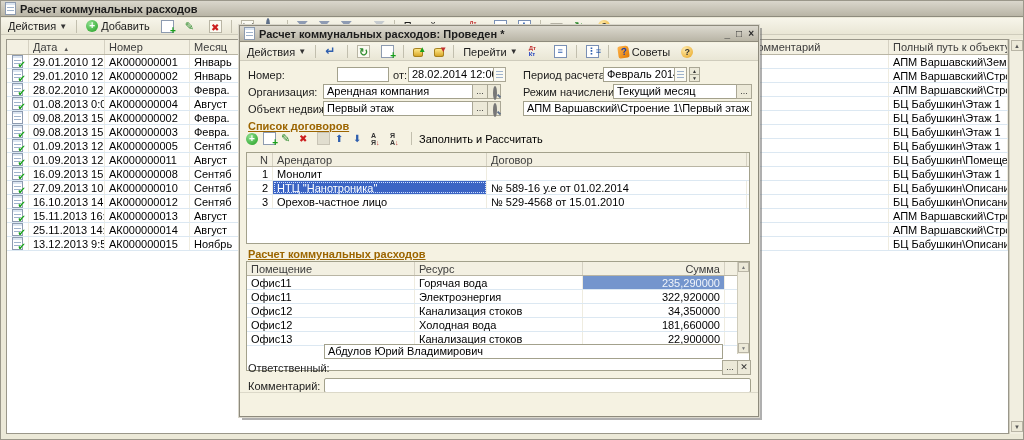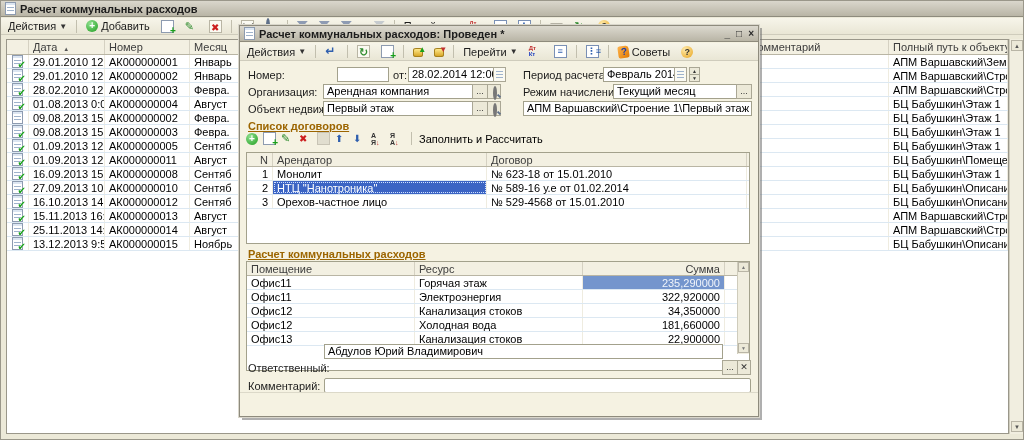--- a/index.html
+++ b/index.html
@@ -484,21 +484,20 @@
     </div>
     <div class="itable" style="left:6px; top:126px; width:504px; height:92px">
       <div class="ithead">
         <span class="hc ct-n">N</span>
         <span class="hc ct-tenant">Арендатор</span>
         <span class="hc ct-contract">Договор</span>
       </div>
       <div class="itrow" style="">
         <span class="c ct-n">1</span>
         <span class="c ct-tenant">Монолит</span>
-        <span class="c ct-contract">№ 623-18 от 15.01.2010</span>
       </div>
         <div class="itrow selected" style="">
         <span class="c ct-n">2</span>
         <span class="c ct-tenant">НТЦ "Нанотроника"</span>
         <span class="c ct-contract">№ 589-16 у.е от 01.02.2014</span>
       </div>
         <div class="itrow" style="">
         <span class="c ct-n">3</span>
         <span class="c ct-tenant">Орехов-частное лицо</span>
         <span class="c ct-contract">№ 529-4568 от 15.01.2010</span>
@@ -507,21 +506,21 @@
 
     <span class="section" style="left:8px; top:222px">Расчет коммунальных расходов</span>
     <div class="itable" style="left:6px; top:235px; width:504px; height:110px">
       <div class="ithead">
         <span class="hc cl-room">Помещение</span>
         <span class="hc cl-res">Ресурс</span>
         <span class="hc cl-sum" style="width:142px">Сумма</span>
       </div>
       <div class="itrow selected" style="">
         <span class="c cl-room">Офис11</span>
-        <span class="c cl-res">Горячая этаж</span>
+        <span class="c cl-res">Горячая вода</span>
         <span class="c cl-sum" style="width:142px">235,290000</span>
       </div>
         <div class="itrow" style="">
         <span class="c cl-room">Офис11</span>
         <span class="c cl-res">Электроэнергия</span>
         <span class="c cl-sum" style="width:142px">322,920000</span>
       </div>
         <div class="itrow" style="">
         <span class="c cl-room">Офис12</span>
         <span class="c cl-res">Канализация стоков</span>

